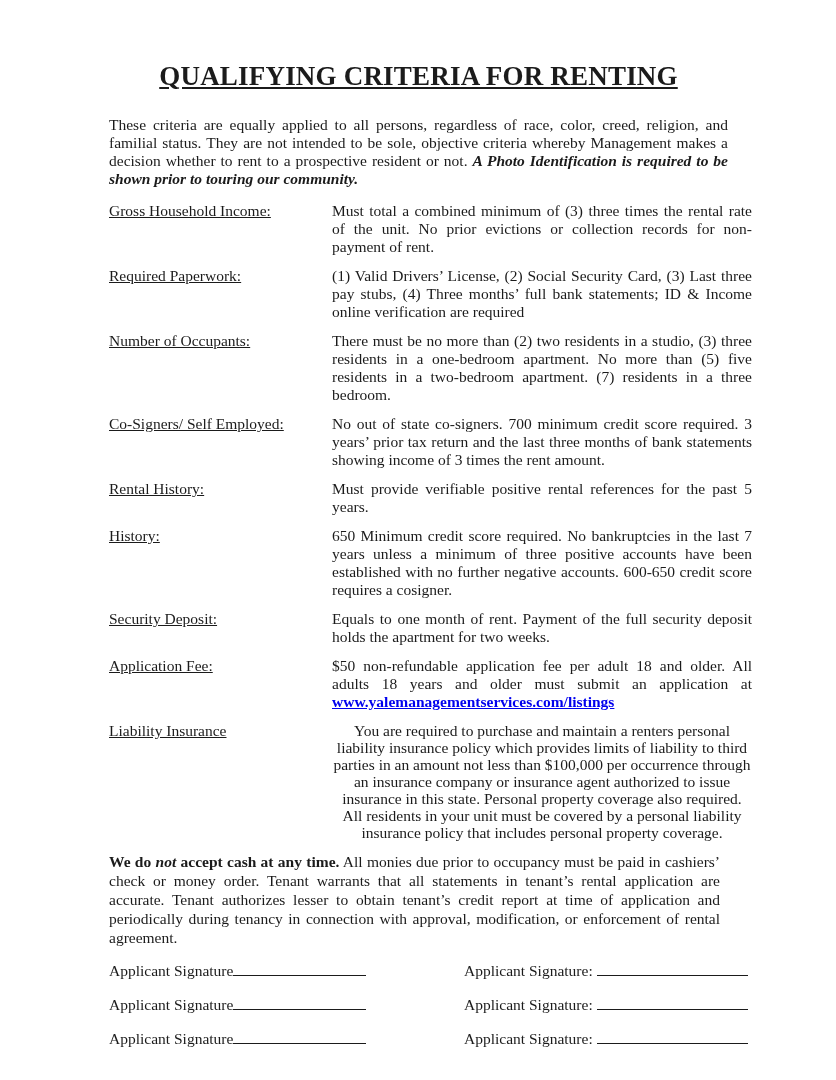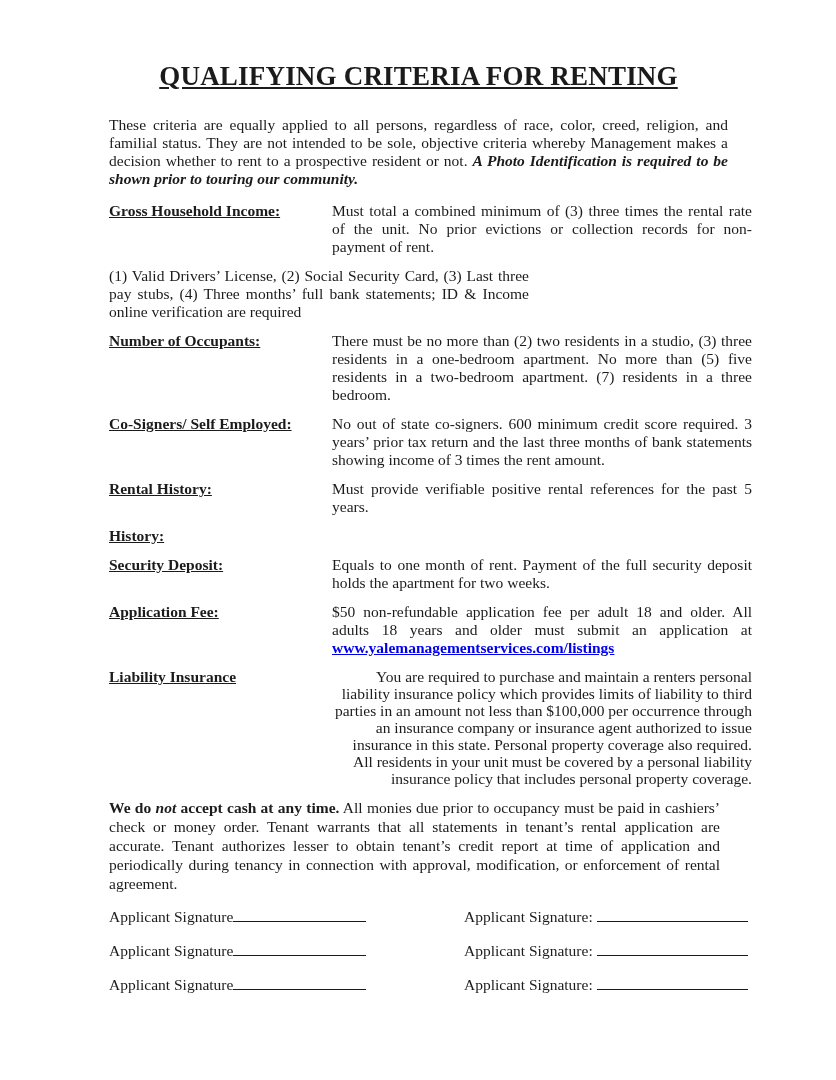--- a/index.html
+++ b/index.html
@@ -27,23 +27,23 @@
   }
   .title-text { text-decoration: underline; }
   .just { text-align: justify; }
   .intro { margin: 0 0 14px 0; }
   .b  { font-weight: bold; }
   .bi { font-weight: bold; font-style: italic; }
   .ul { text-decoration: underline; }
 
   .criteria { margin: 0; }
   .crit-row { display: flex; align-items: flex-start; margin-bottom: 11px; }
-  .crit-label { flex: 0 0 223px; width: 223px; font-weight: bold; }
+  .crit-label { flex: 0 0 223px; width: 223px; font-weight: normal; }
   .crit-body { flex: 0 0 420px; width: 420px; }
-  .crit-row.ragged .crit-body { text-align: right; line-height: 17px; }
+  .crit-row.ragged .crit-body { text-align: center; line-height: 17px; }
 
   .doc-link {
     color: var(--link, #0000EE);
     font-weight: bold;
     text-decoration: underline;
     cursor: pointer;
   }
 
   .closing { margin: 0 8px 14px 0; line-height: 19px; }
 
@@ -68,36 +68,38 @@
   <h1 class="doc-title"><span class="title-text">QUALIFYING CRITERIA FOR RENTING</span></h1>
 
   <p class="intro just"><span>These criteria are equally applied to all persons, regardless of race, color, creed, religion, and familial status. They are not intended to be sole, objective criteria whereby Management makes a decision whether to rent to a prospective resident or not. </span><span class="bi">A Photo Identification is required to be shown prior to touring our community.</span></p>
 
   <div class="criteria">
       <div class="crit-row">
         <div class="crit-label"><span class="ul">Gross Household Income:</span></div>
         <div class="crit-body just">Must total a combined minimum of (3) three times the rental rate of the unit. No prior evictions or collection records for non-payment of rent.</div>
       </div>
       <div class="crit-row">
+        <div class="crit-label"><span class="ul">Required Paperwork:</span></div>
         <div class="crit-body just">(1) Valid Drivers’ License, (2) Social Security Card, (3) Last three pay stubs, (4) Three months’ full bank statements; ID &amp; Income online verification are required</div>
       </div>
       <div class="crit-row">
         <div class="crit-label"><span class="ul">Number of Occupants:</span></div>
         <div class="crit-body just">There must be no more than (2) two residents in a studio, (3) three residents in a one-bedroom apartment. No more than (5) five residents in a two-bedroom apartment. (7) residents in a three bedroom.</div>
       </div>
       <div class="crit-row">
         <div class="crit-label"><span class="ul">Co-Signers/ Self Employed:</span></div>
-        <div class="crit-body just">No out of state co-signers. 600 minimum credit score required. 3 years’ prior tax return and the last three months of bank statements showing income of 3 times the rent amount.</div>
+        <div class="crit-body just">No out of state co-signers. 700 minimum credit score required. 3 years’ prior tax return and the last three months of bank statements showing income of 3 times the rent amount.</div>
       </div>
       <div class="crit-row">
         <div class="crit-label"><span class="ul">Rental History:</span></div>
         <div class="crit-body just">Must provide verifiable positive rental references for the past 5 years.</div>
       </div>
       <div class="crit-row">
         <div class="crit-label"><span class="ul">History:</span></div>
+        <div class="crit-body just">650 Minimum credit score required. No bankruptcies in the last 7 years unless a minimum of three positive accounts have been established with no further negative accounts. 600-650 credit score requires a cosigner.</div>
       </div>
       <div class="crit-row">
         <div class="crit-label"><span class="ul">Security Deposit:</span></div>
         <div class="crit-body just">Equals to one month of rent.  Payment of the full security deposit holds the apartment for two weeks.</div>
       </div>
       <div class="crit-row">
         <div class="crit-label"><span class="ul">Application Fee:</span></div>
         <div class="crit-body just">$50 non-refundable application fee per adult 18 and older.  All adults 18 years and older must submit an application at <a class="doc-link" href="#">www.yalemanagementservices.com/listings</a></div>
       </div>
       <div class="crit-row ragged">

